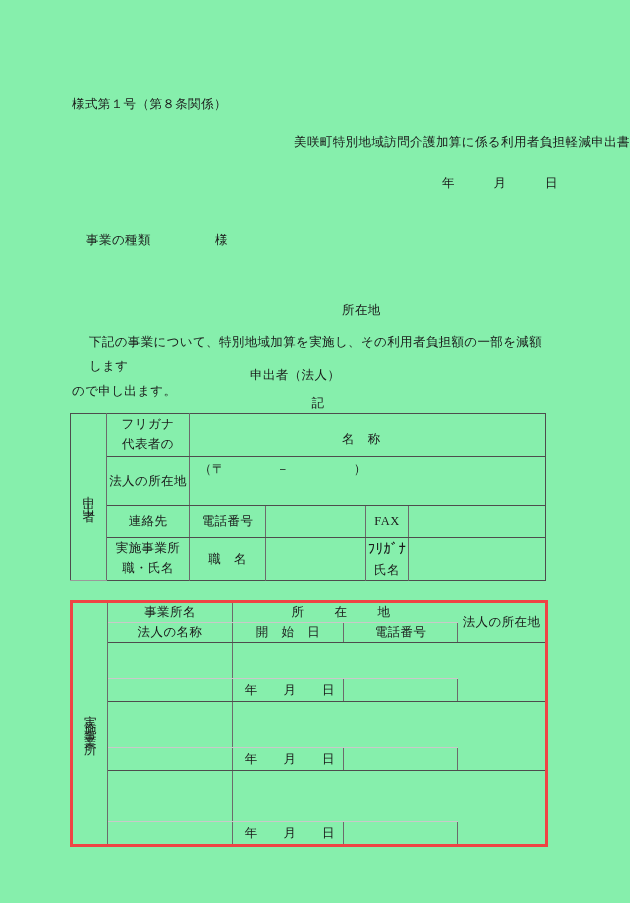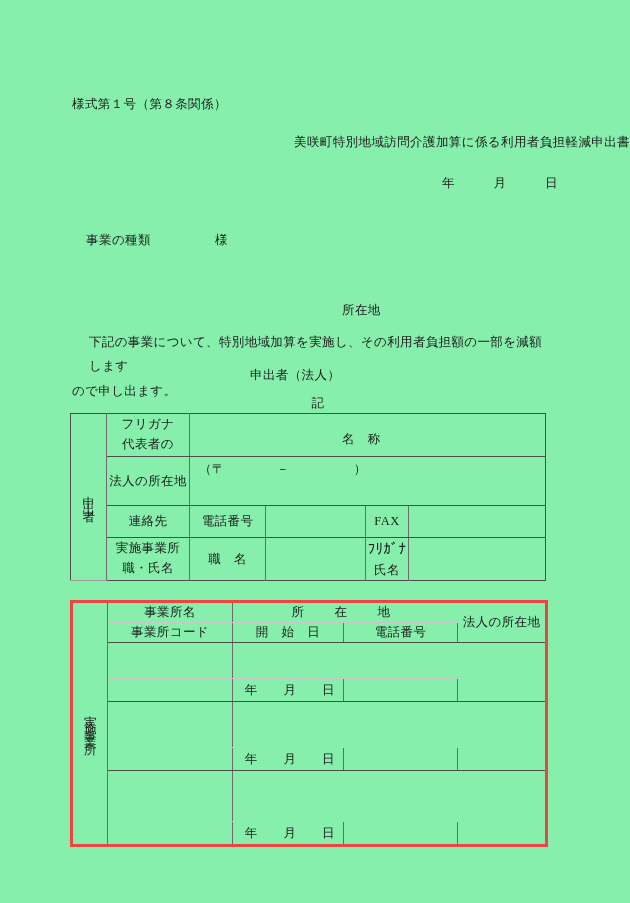--- a/index.html
+++ b/index.html
@@ -308,21 +308,21 @@
         <td class="soft-b no-r" colspan="2">
           <span class="wide-sp2">所　在　地</span>
         </td>
         <td rowspan="2">
           <span>法人の所在地</span>
         </td>
       </tr>
 
       <tr>
         <td style="height:19px">
-          <span>事業所コード</span>
+          <span>法人の名称</span>
         </td>
         <td>
           <span>開　始　日</span>
         </td>
         <td>
           <span>電話番号</span>
         </td>
       </tr>
 
       <tr>

